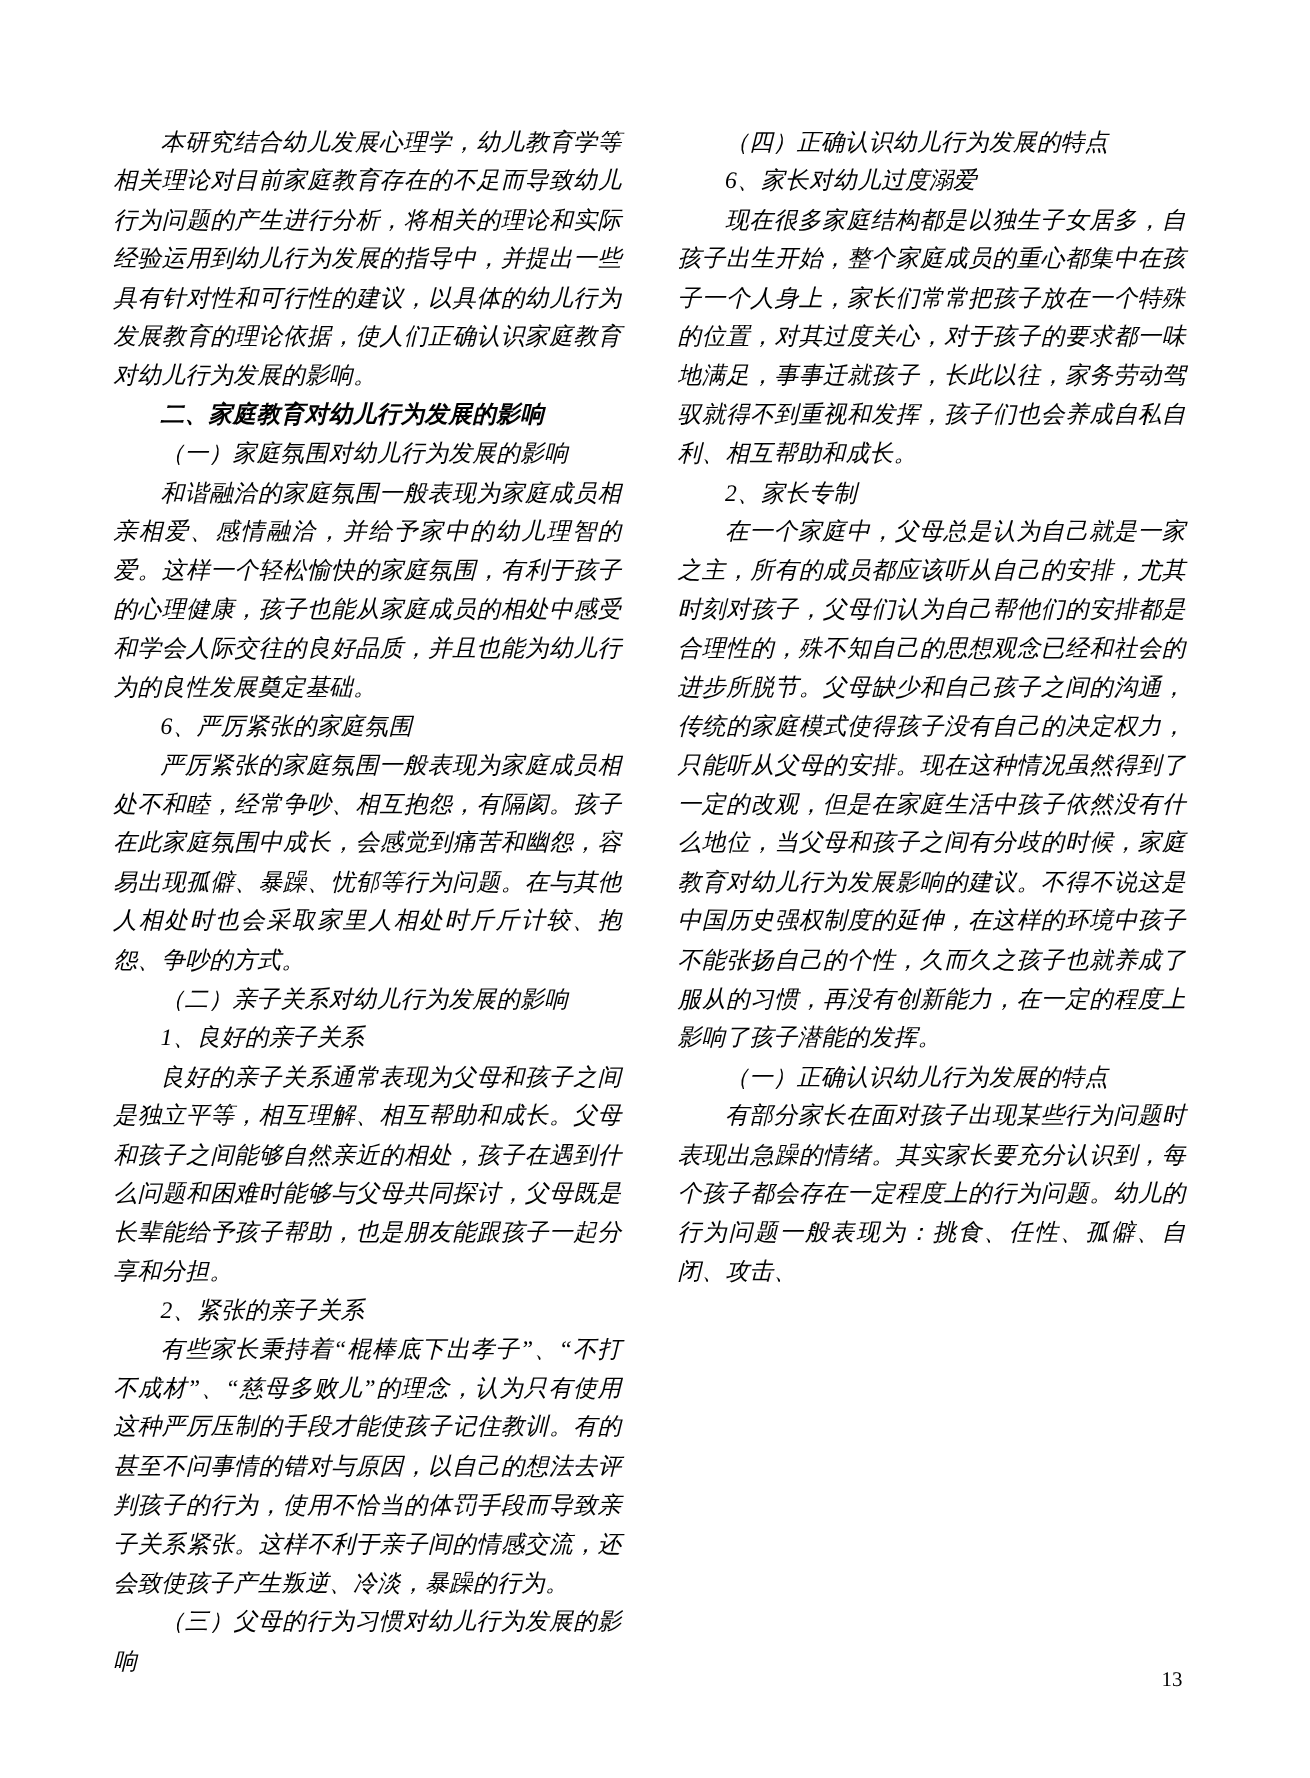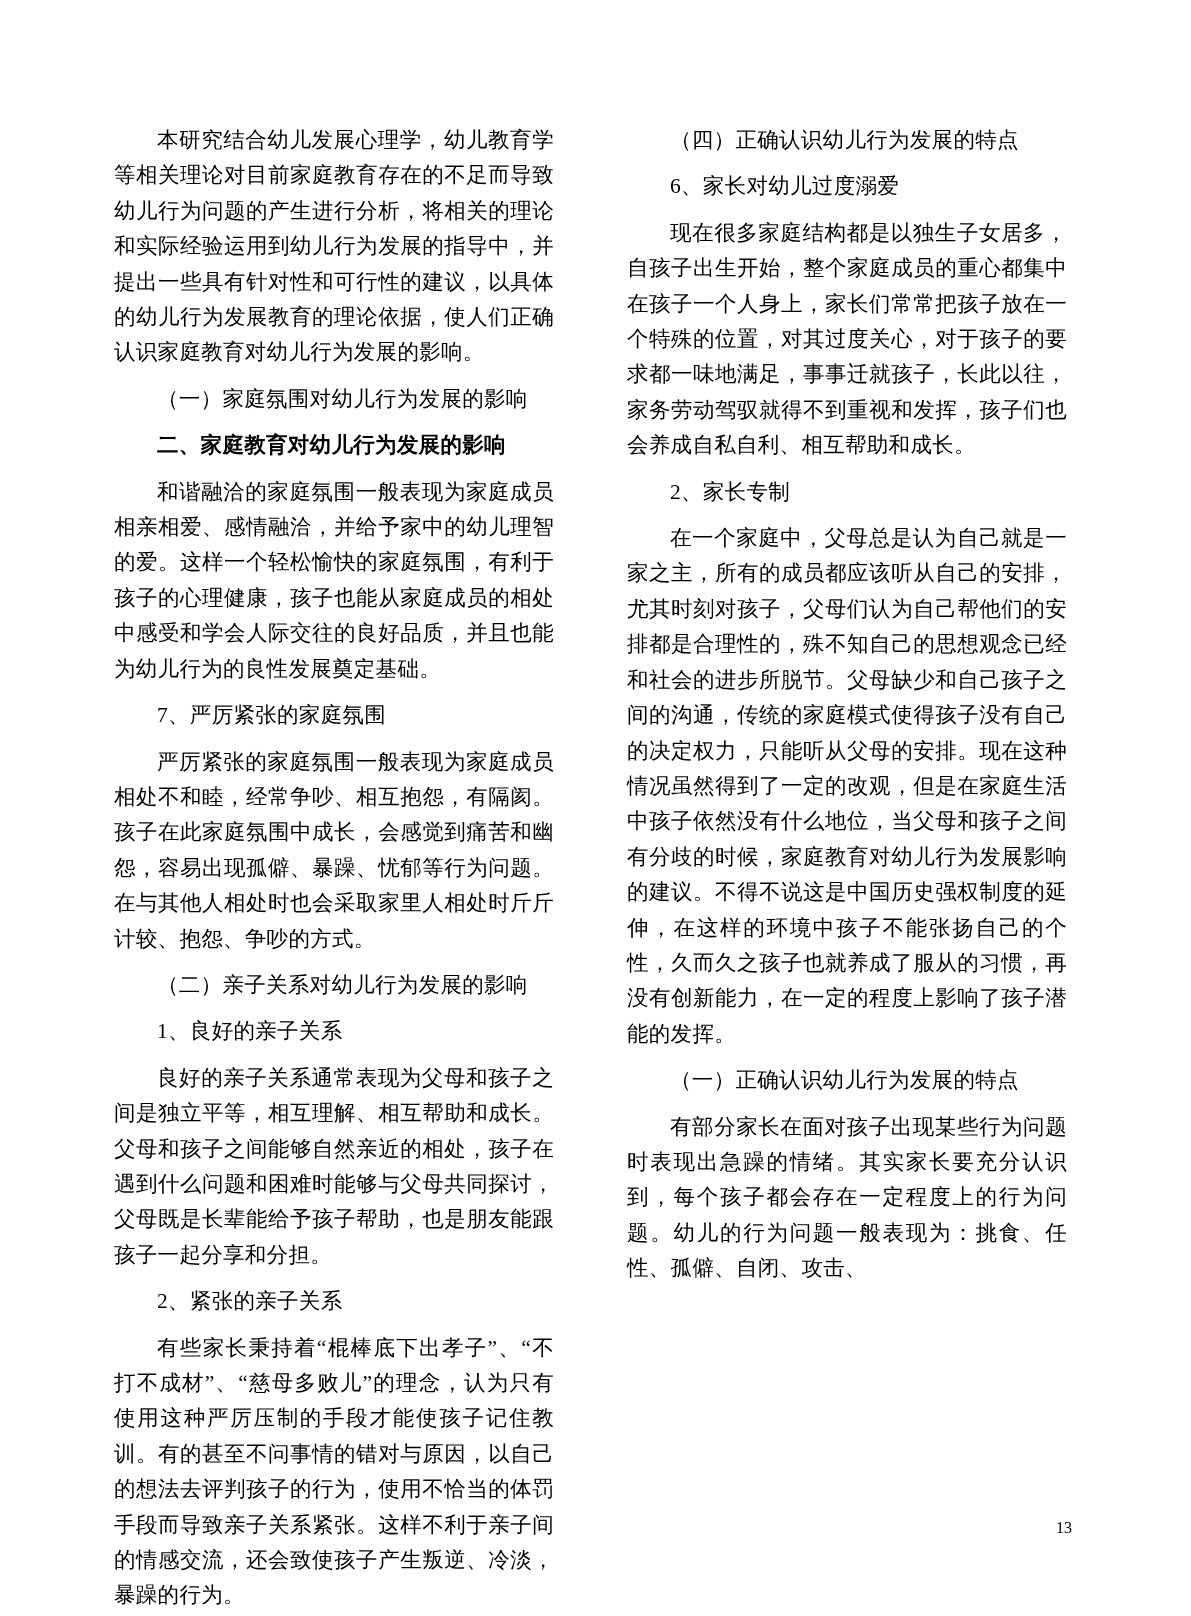--- a/index.html
+++ b/index.html
@@ -27,47 +27,48 @@
     top: 112px;
     width: 462px;
     font-size: 21.5px;
     line-height: 35.4px;
     text-align: justify;
     letter-spacing: 0.3px;
   }
   .col-left  { left: 103px; }
   .col-right { left: 616px; }
   .para, .h {
-    margin: 11px;
+    margin: 0;
     padding: 0;
     text-indent: 2em;
+    font-style: italic;
   }
   .bold {
     font-weight: bold;
   }
   .page-number {
     position: absolute;
     left: 1056px;
     top: 1514px;
-    font-size: 16px;
+    font-size: 19px;
     line-height: 28px;
     color: #000000;
   }
 </style>
 </head>
 <body>
 
 <div class="page">
 
   <div class="column col-left">
     <p class="para">本研究结合幼儿发展心理学，幼儿教育学等相关理论对目前家庭教育存在的不足而导致幼儿行为问题的产生进行分析，将相关的理论和实际经验运用到幼儿行为发展的指导中，并提出一些具有针对性和可行性的建议，以具体的幼儿行为发展教育的理论依据，使人们正确认识家庭教育对幼儿行为发展的影响。</p>
+    <p class="h bold">二、家庭教育对幼儿行为发展的影响</p>
     <p class="h">（一）家庭氛围对幼儿行为发展的影响</p>
-    <p class="h bold">二、家庭教育对幼儿行为发展的影响</p>
     <p class="para">和谐融洽的家庭氛围一般表现为家庭成员相亲相爱、感情融洽，并给予家中的幼儿理智的爱。这样一个轻松愉快的家庭氛围，有利于孩子的心理健康，孩子也能从家庭成员的相处中感受和学会人际交往的良好品质，并且也能为幼儿行为的良性发展奠定基础。</p>
-    <p class="h">7、严厉紧张的家庭氛围</p>
+    <p class="h">6、严厉紧张的家庭氛围</p>
     <p class="para">严厉紧张的家庭氛围一般表现为家庭成员相处不和睦，经常争吵、相互抱怨，有隔阂。孩子在此家庭氛围中成长，会感觉到痛苦和幽怨，容易出现孤僻、暴躁、忧郁等行为问题。在与其他人相处时也会采取家里人相处时斤斤计较、抱怨、争吵的方式。</p>
     <p class="h">（二）亲子关系对幼儿行为发展的影响</p>
     <p class="h">1、良好的亲子关系</p>
     <p class="para">良好的亲子关系通常表现为父母和孩子之间是独立平等，相互理解、相互帮助和成长。父母和孩子之间能够自然亲近的相处，孩子在遇到什么问题和困难时能够与父母共同探讨，父母既是长辈能给予孩子帮助，也是朋友能跟孩子一起分享和分担。</p>
     <p class="h">2、紧张的亲子关系</p>
     <p class="para">有些家长秉持着“棍棒底下出孝子”、“不打不成材”、“慈母多败儿”的理念，认为只有使用这种严厉压制的手段才能使孩子记住教训。有的甚至不问事情的错对与原因，以自己的想法去评判孩子的行为，使用不恰当的体罚手段而导致亲子关系紧张。这样不利于亲子间的情感交流，还会致使孩子产生叛逆、冷淡，暴躁的行为。</p>
     <p class="h">（三）父母的行为习惯对幼儿行为发展的影响</p>
   </div>
 
   <div class="column col-right">

